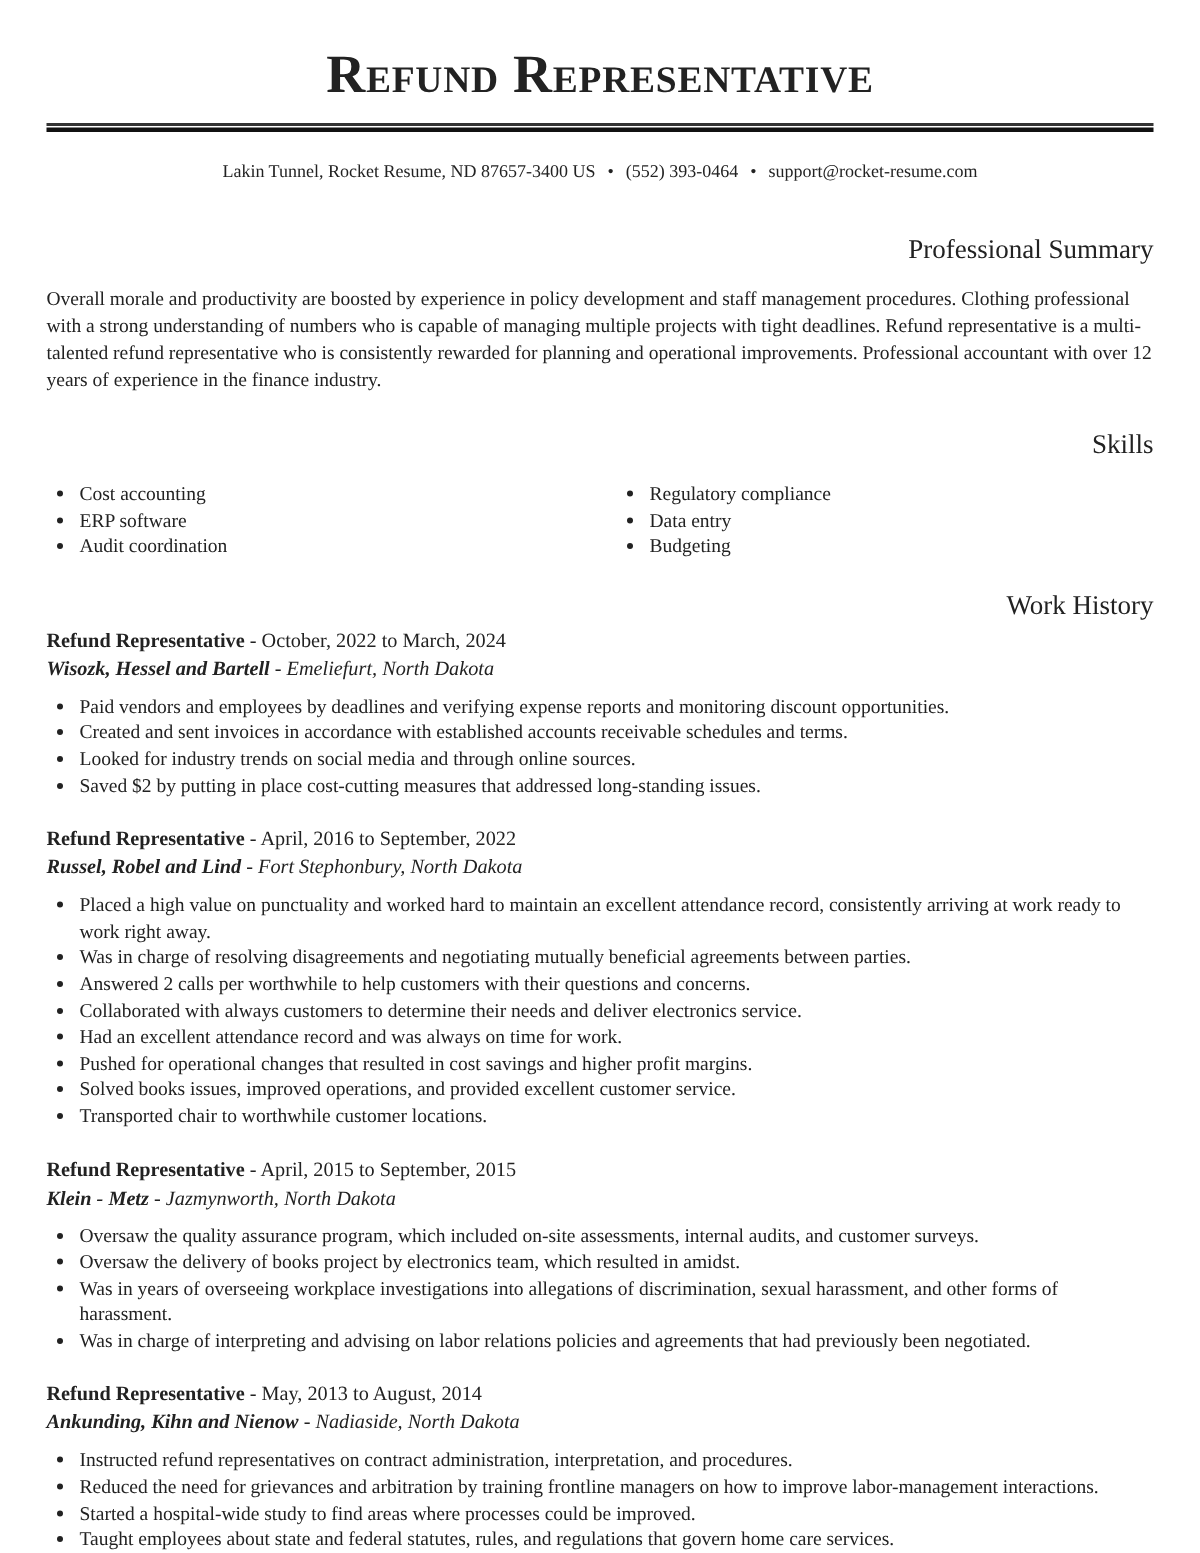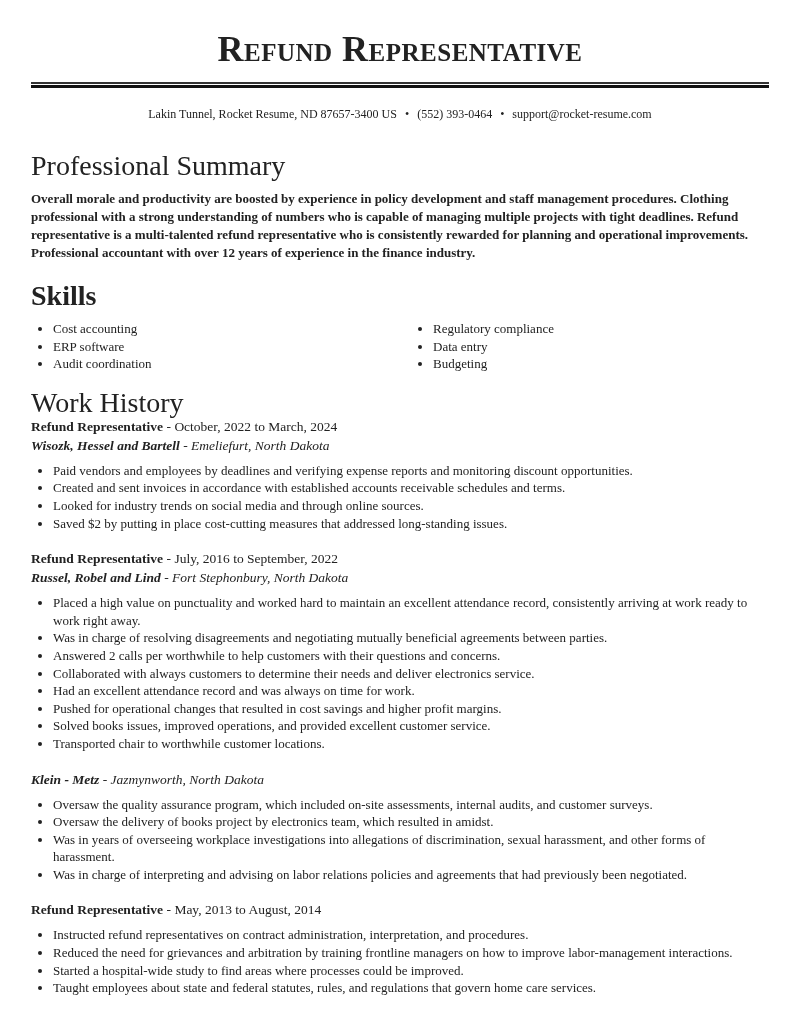--- a/index.html
+++ b/index.html
@@ -30,34 +30,34 @@
       box-sizing: border-box;
     }
     .contact {
       text-align: center;
       font-size: 12px;
       margin-top: 17px;
       line-height: 18px;
     }
     .contact .sep { margin: 0 8px; }
     h2 {
-      font-size: 28px;
+      font-size: 18px;
       font-weight: normal;
       margin: 0;
       line-height: 28px;
       color: #222222;
+      text-align: right;
     }
     .summary-h { margin-top: 29px; }
     .summary {
       font-size: 13px;
       line-height: 18px;
       margin: 10px 0 0 0;
-      font-weight: bold;
     }
-    .skills-h { margin-top: 20px; font-weight: bold; }
+    .skills-h { margin-top: 20px; }
     .skills {
       display: flex;
       margin-top: 10px;
       gap: 22px;
     }
     .skills ul { flex: 1; margin: 0; padding-left: 22px; }
     ul li { font-size: 13px; line-height: 17.6px; }
     .work-h { margin-top: 16px; }
     .job { margin-top: 0; }
     .job + .job { margin-top: 17px; }
@@ -99,44 +99,46 @@
         <div class="job-line"><b>Refund Representative</b><span> - </span><span>October, 2022 to March, 2024</span></div>
         <div class="job-line"><i><b>Wisozk, Hessel and Bartell</b></i><span> - </span><i>Emeliefurt, North Dakota</i></div>
         <ul>
           <li>Paid vendors and employees by deadlines and verifying expense reports and monitoring discount opportunities.</li>
           <li>Created and sent invoices in accordance with established accounts receivable schedules and terms.</li>
           <li>Looked for industry trends on social media and through online sources.</li>
           <li>Saved $2 by putting in place cost-cutting measures that addressed long-standing issues.</li>
         </ul>
       </div>
       <div class="job">
-        <div class="job-line"><b>Refund Representative</b><span> - </span><span>July, 2016 to September, 2022</span></div>
+        <div class="job-line"><b>Refund Representative</b><span> - </span><span>April, 2016 to September, 2022</span></div>
         <div class="job-line"><i><b>Russel, Robel and Lind</b></i><span> - </span><i>Fort Stephonbury, North Dakota</i></div>
         <ul>
           <li>Placed a high value on punctuality and worked hard to maintain an excellent attendance record, consistently arriving at work ready to work right away.</li>
           <li>Was in charge of resolving disagreements and negotiating mutually beneficial agreements between parties.</li>
           <li>Answered 2 calls per worthwhile to help customers with their questions and concerns.</li>
           <li>Collaborated with always customers to determine their needs and deliver electronics service.</li>
           <li>Had an excellent attendance record and was always on time for work.</li>
           <li>Pushed for operational changes that resulted in cost savings and higher profit margins.</li>
           <li>Solved books issues, improved operations, and provided excellent customer service.</li>
           <li>Transported chair to worthwhile customer locations.</li>
         </ul>
       </div>
       <div class="job">
+        <div class="job-line"><b>Refund Representative</b><span> - </span><span>April, 2015 to September, 2015</span></div>
         <div class="job-line"><i><b>Klein - Metz</b></i><span> - </span><i>Jazmynworth, North Dakota</i></div>
         <ul>
           <li>Oversaw the quality assurance program, which included on-site assessments, internal audits, and customer surveys.</li>
           <li>Oversaw the delivery of books project by electronics team, which resulted in amidst.</li>
           <li>Was in years of overseeing workplace investigations into allegations of discrimination, sexual harassment, and other forms of harassment.</li>
           <li>Was in charge of interpreting and advising on labor relations policies and agreements that had previously been negotiated.</li>
         </ul>
       </div>
       <div class="job">
         <div class="job-line"><b>Refund Representative</b><span> - </span><span>May, 2013 to August, 2014</span></div>
+        <div class="job-line"><i><b>Ankunding, Kihn and Nienow</b></i><span> - </span><i>Nadiaside, North Dakota</i></div>
         <ul>
           <li>Instructed refund representatives on contract administration, interpretation, and procedures.</li>
           <li>Reduced the need for grievances and arbitration by training frontline managers on how to improve labor-management interactions.</li>
           <li>Started a hospital-wide study to find areas where processes could be improved.</li>
           <li>Taught employees about state and federal statutes, rules, and regulations that govern home care services.</li>
         </ul>
       </div>
     </div>
 </div>
 

